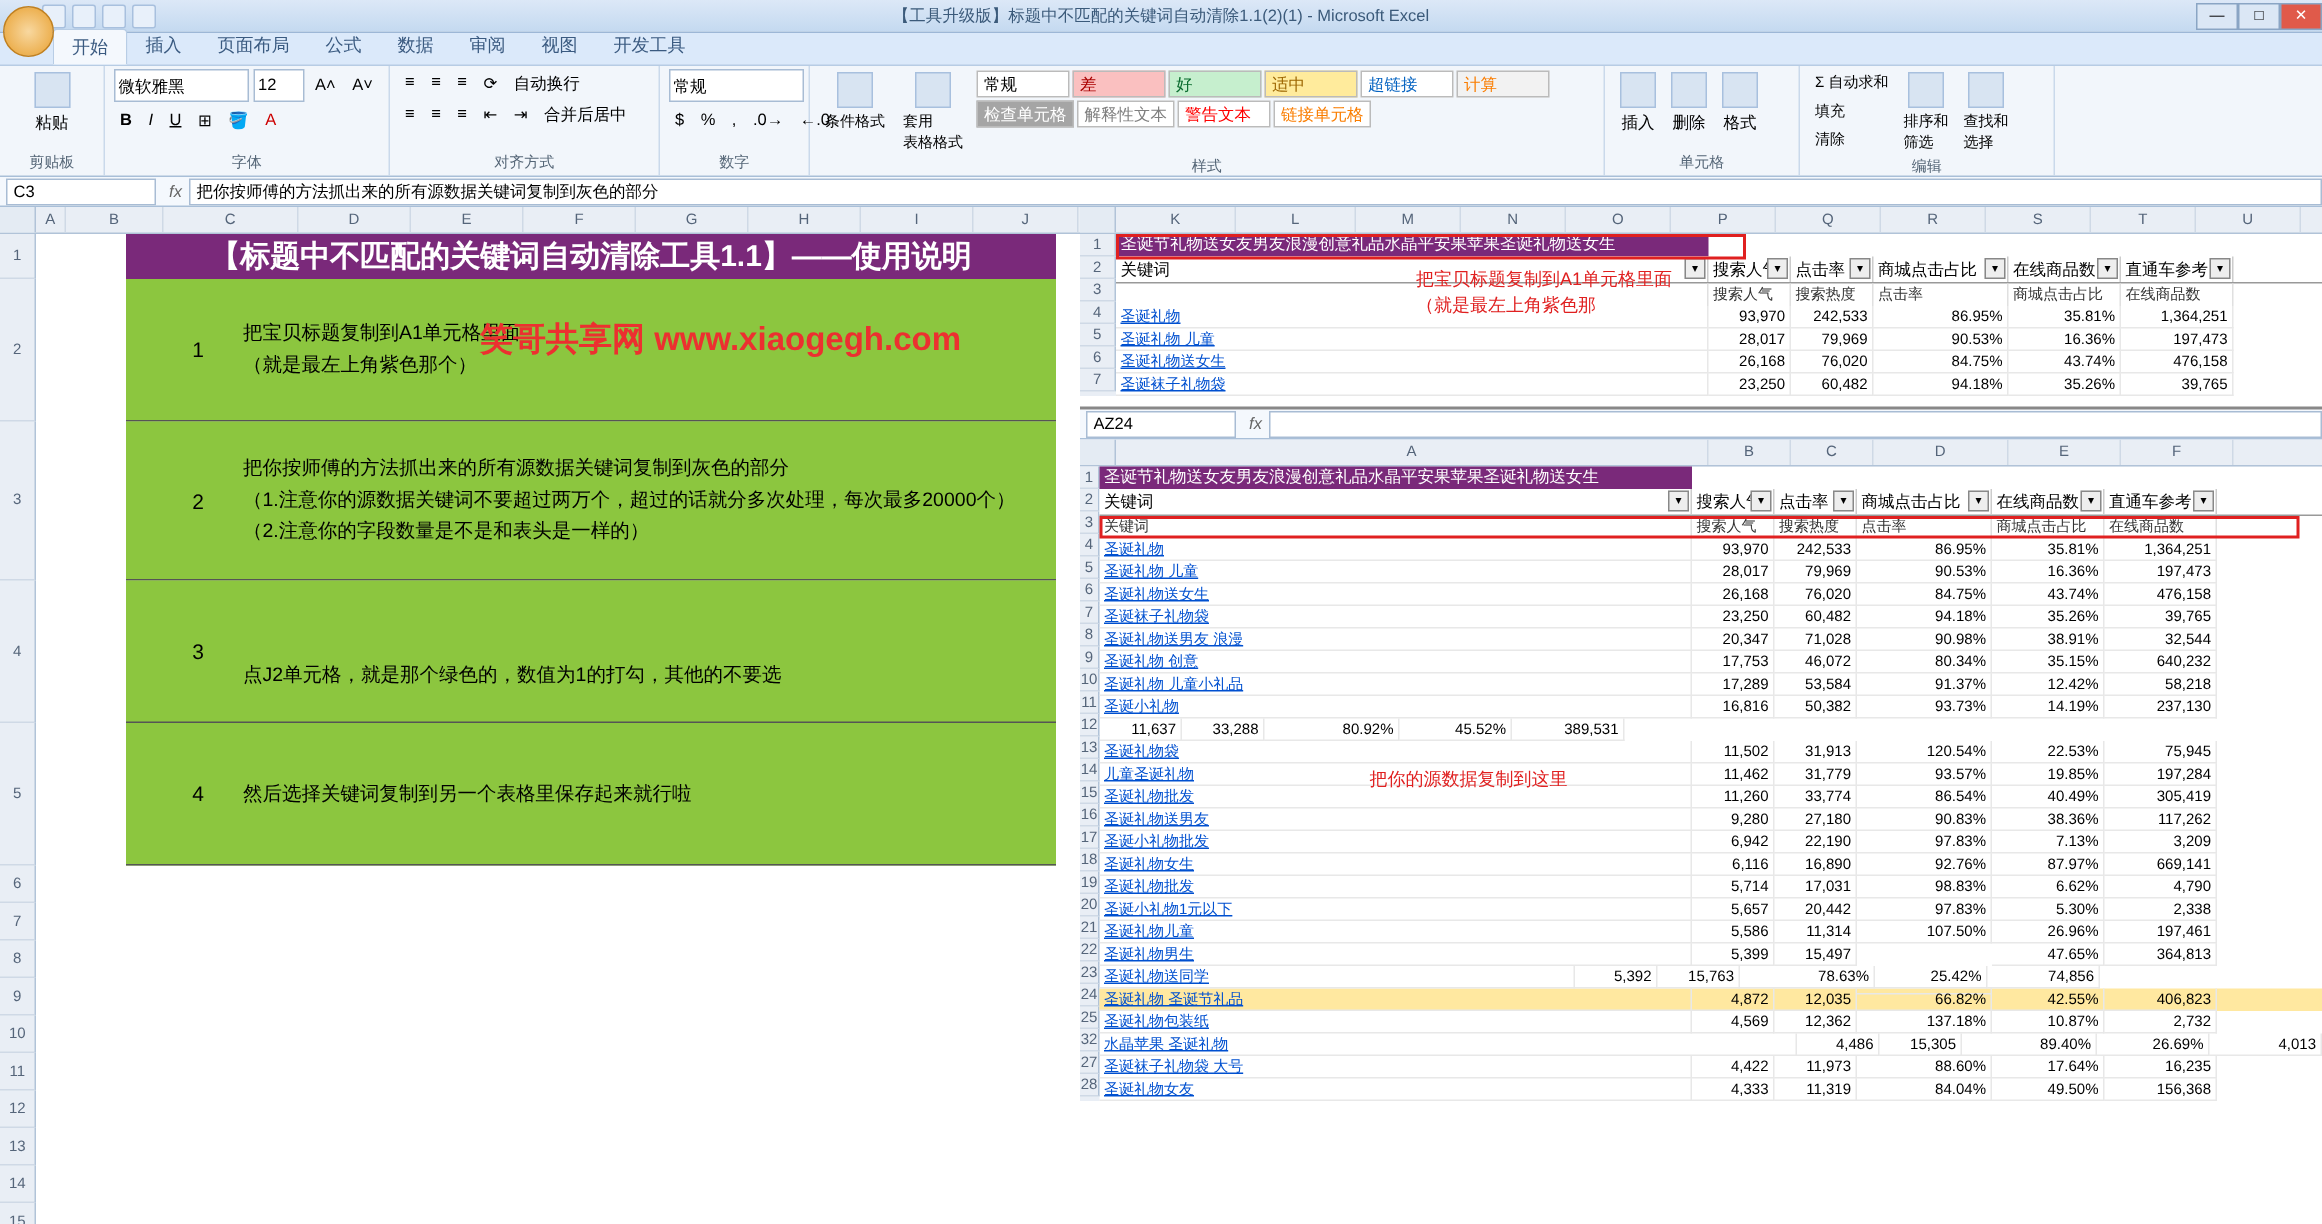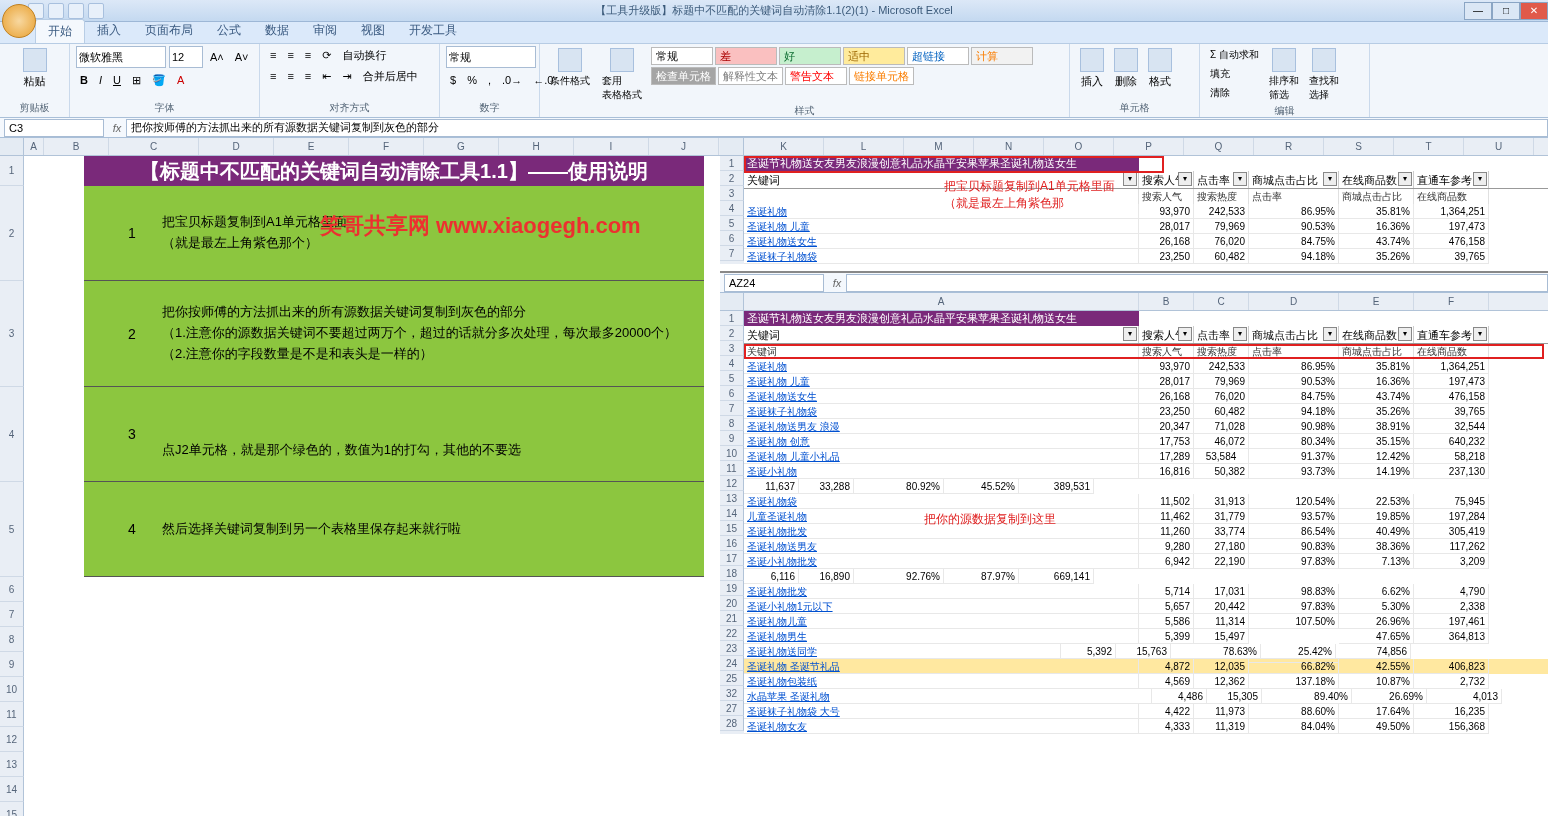--- a/index.html
+++ b/index.html
@@ -498,21 +498,21 @@
                 <div class="c link" style="width: 395px;">圣诞礼物 创意</div>
                 <div class="c num" style="width: 55px;">17,753</div>
                 <div class="c num" style="width: 55px;">46,072</div>
                 <div class="c num" style="width: 90px;">80.34%</div>
                 <div class="c num" style="width: 75px;">35.15%</div>
                 <div class="c num" style="width: 75px;">640,232</div>
               </div>
               <div class="rt-row">
                 <div class="c link" style="width: 395px;">圣诞礼物 儿童小礼品</div>
                 <div class="c num" style="width: 55px;">17,289</div>
-                <div class="c num" style="width: 55px; text-align: center;">53,584</div>
+                <div class="c num" style="width: 55px;">53,584</div>
                 <div class="c num" style="width: 90px;">91.37%</div>
                 <div class="c num" style="width: 75px;">12.42%</div>
                 <div class="c num" style="width: 75px;">58,218</div>
               </div>
               <div class="rt-row">
                 <div class="c link" style="width: 395px;">圣诞小礼物</div>
                 <div class="c num" style="width: 55px;">16,816</div>
                 <div class="c num" style="width: 55px;">50,382</div>
                 <div class="c num" style="width: 90px;">93.73%</div>
                 <div class="c num" style="width: 75px;">14.19%</div>
@@ -559,20 +559,21 @@
               </div>
               <div class="rt-row">
                 <div class="c link" style="width: 395px;">圣诞小礼物批发</div>
                 <div class="c num" style="width: 55px;">6,942</div>
                 <div class="c num" style="width: 55px;">22,190</div>
                 <div class="c num" style="width: 90px;">97.83%</div>
                 <div class="c num" style="width: 75px;">7.13%</div>
                 <div class="c num" style="width: 75px;">3,209</div>
               </div>
               <div class="rt-row">
+                <div class="c link" style="width: 395px;">圣诞礼物女生</div>
                 <div class="c num" style="width: 55px;">6,116</div>
                 <div class="c num" style="width: 55px;">16,890</div>
                 <div class="c num" style="width: 90px;">92.76%</div>
                 <div class="c num" style="width: 75px;">87.97%</div>
                 <div class="c num" style="width: 75px;">669,141</div>
               </div>
               <div class="rt-row">
                 <div class="c link" style="width: 395px;">圣诞礼物批发</div>
                 <div class="c num" style="width: 55px;">5,714</div>
                 <div class="c num" style="width: 55px;">17,031</div>
@@ -622,21 +623,21 @@
               </div>
               <div class="rt-row">
                 <div class="c link" style="width: 395px;">圣诞礼物包装纸</div>
                 <div class="c num" style="width: 55px;">4,569</div>
                 <div class="c num" style="width: 55px;">12,362</div>
                 <div class="c num" style="width: 90px;">137.18%</div>
                 <div class="c num" style="width: 75px;">10.87%</div>
                 <div class="c num" style="width: 75px;">2,732</div>
               </div>
               <div class="rt-row">
-                <div class="c link" style="width: 408px;">水晶苹果 圣诞礼物</div>
+                <div class="c link" style="width: 465px;">水晶苹果 圣诞礼物</div>
                 <div class="c num" style="width: 55px;">4,486</div>
                 <div class="c num" style="width: 55px;">15,305</div>
                 <div class="c num" style="width: 90px;">89.40%</div>
                 <div class="c num" style="width: 75px;">26.69%</div>
                 <div class="c num" style="width: 75px;">4,013</div>
               </div>
               <div class="rt-row">
                 <div class="c link" style="width: 395px;">圣诞袜子礼物袋 大号</div>
                 <div class="c num" style="width: 55px;">4,422</div>
                 <div class="c num" style="width: 55px;">11,973</div>

